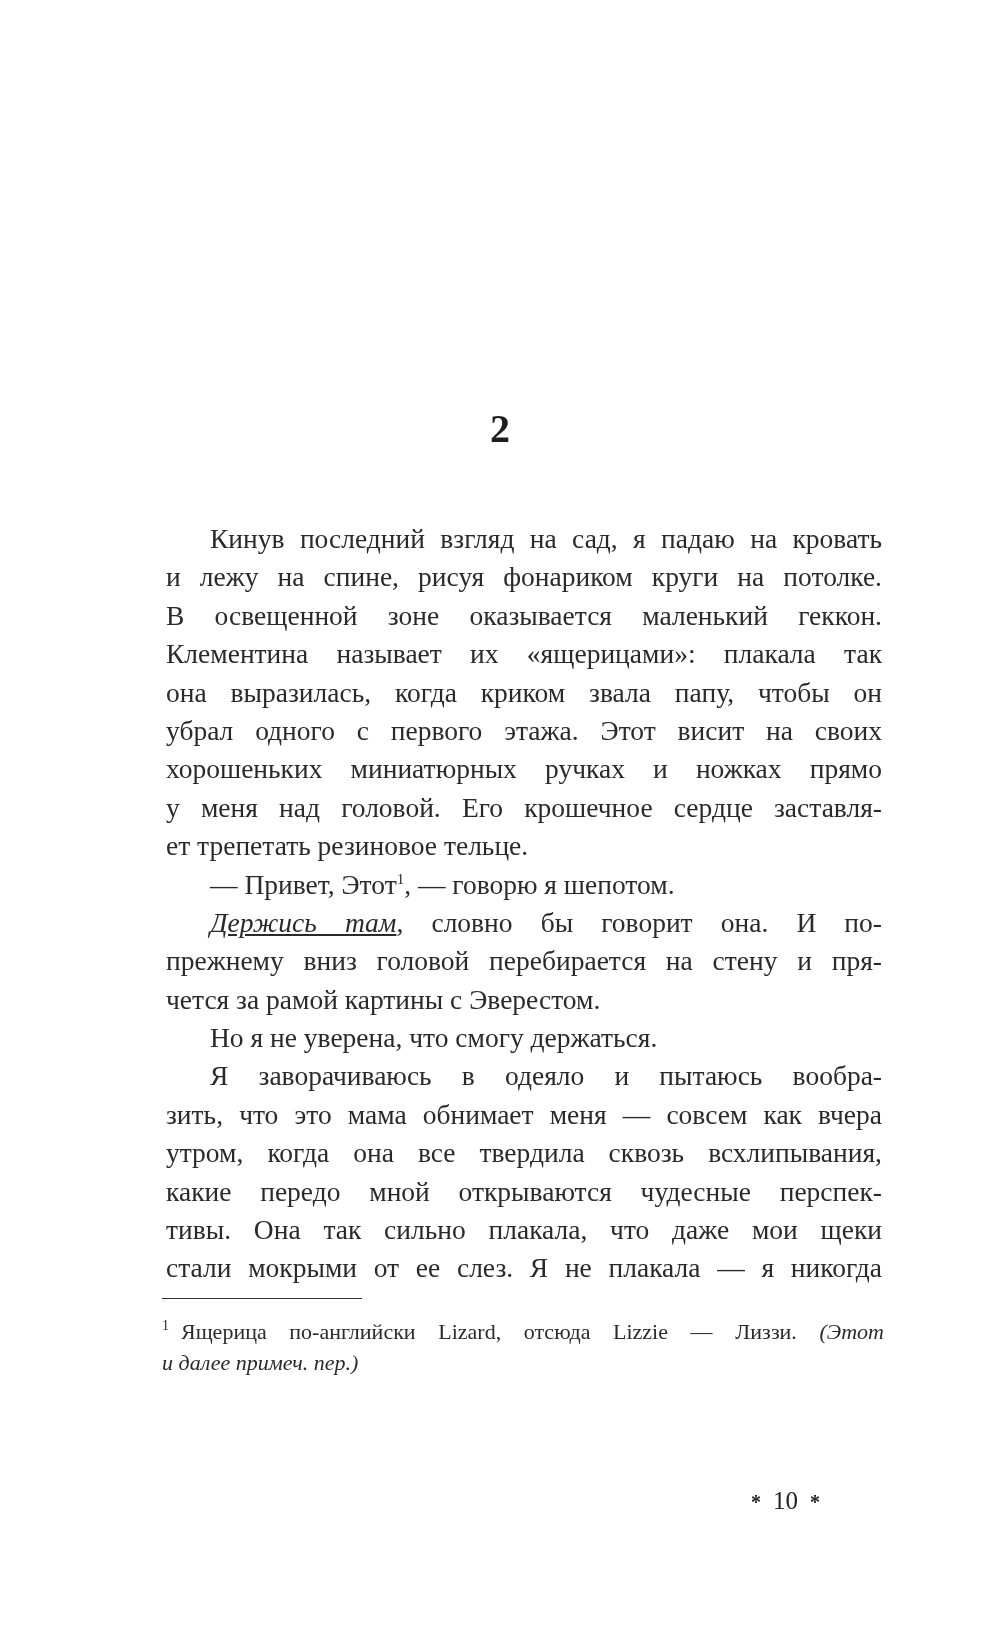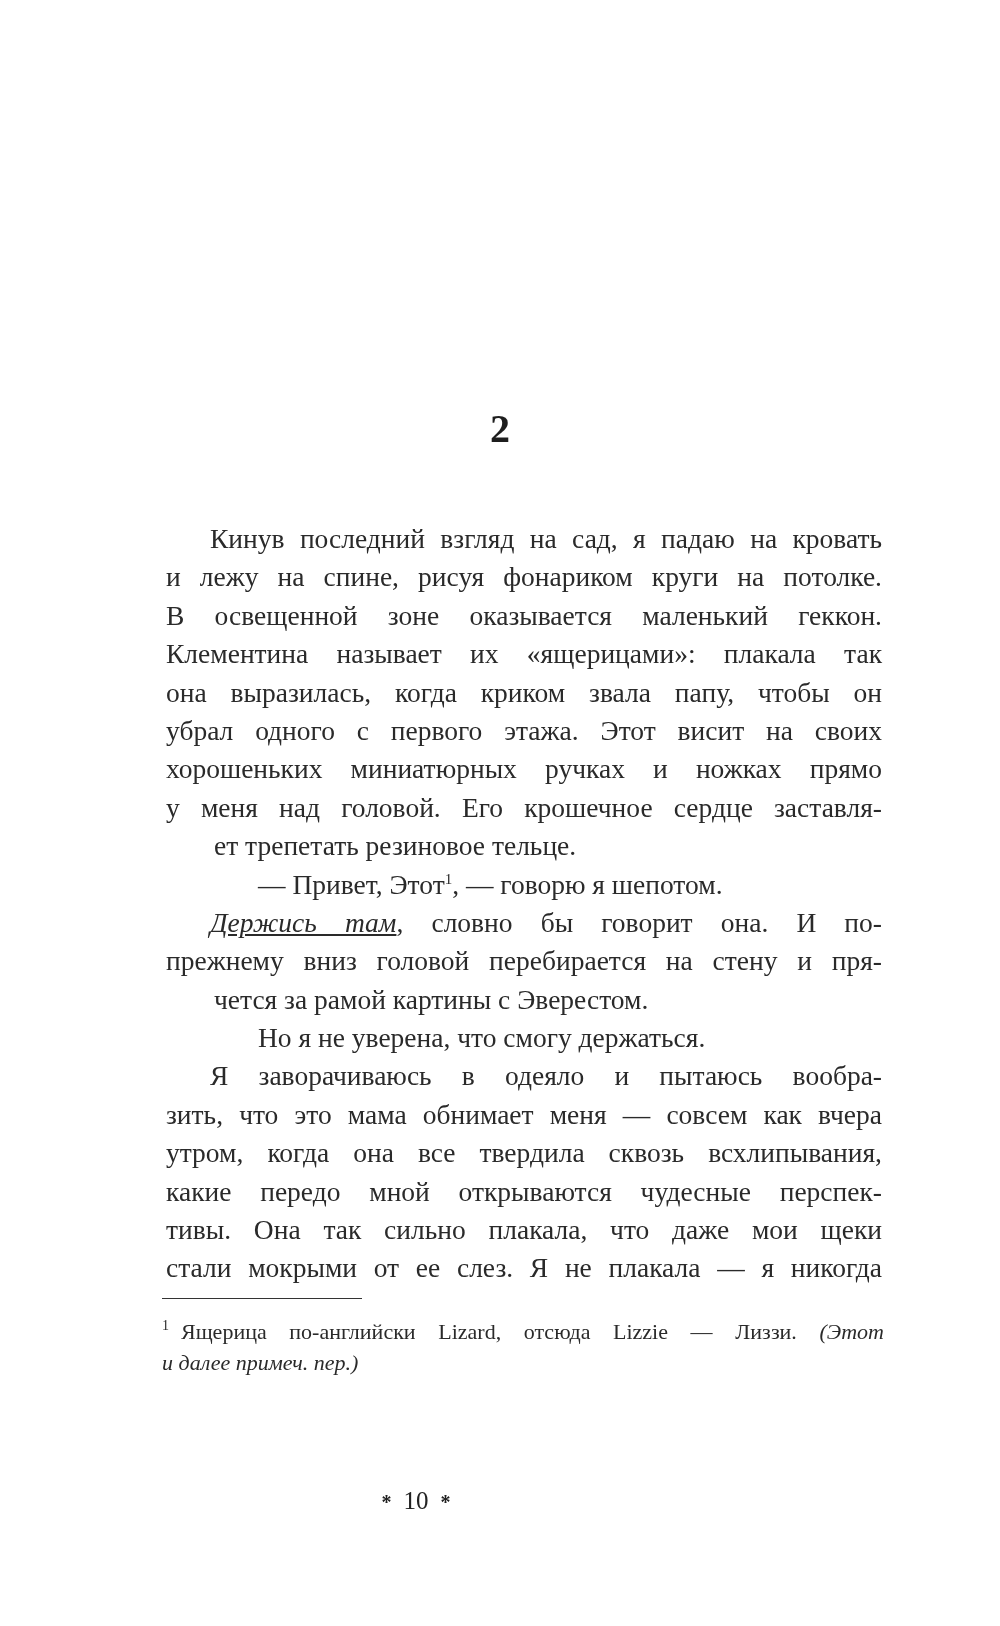--- a/index.html
+++ b/index.html
@@ -13,37 +13,37 @@
     position: absolute; top: 405px; left: 0; width: 1000px;
     text-align: center; font-size: 40px; font-weight: bold; color: #1e1e1e;
   }
   .text-block {
     position: absolute; left: 166px; top: 520px; width: 716px;
   }
   .line {
     font-size: 27.5px; height: 38.4px; line-height: 38.4px;
     white-space: nowrap; text-align: justify; text-align-last: justify;
   }
-  .line.last { text-align-last: left; margin-left: 48px; }
+  .line.last { text-align-last: left; }
   .line.indent { padding-left: 44px; }
   .line em { font-style: italic; text-decoration: underline; }
   sup { font-size: 15px; vertical-align: 10px; line-height: 0; }
   .fn-rule {
     position: absolute; left: 162px; top: 1298px; width: 200px; height: 0;
     border-top: 1.5px solid #333;
   }
   .footnote {
     position: absolute; left: 162px; top: 1316px; width: 722px;
     font-size: 22px; line-height: 31px;
   }
   .footnote .fline { white-space: nowrap; text-align: justify; text-align-last: justify; }
   .footnote .fline.last { text-align-last: left; }
   .footnote .fmark { font-size: 14px; vertical-align: 9px; margin-right: 12px; }
   .page-num {
-    position: absolute; top: 1487px; left: 0; width: 832px; text-align: center;
+    position: absolute; top: 1487px; left: 0; width: 832px; text-align: right;
     font-size: 25px; color: #222;
   }
   .star { font-size: 20px; font-weight: bold; margin: 0 12px; }
 </style>
 </head>
 <body>
 
 <div class="chapter-num">2</div>
 
 <div class="text-block">

